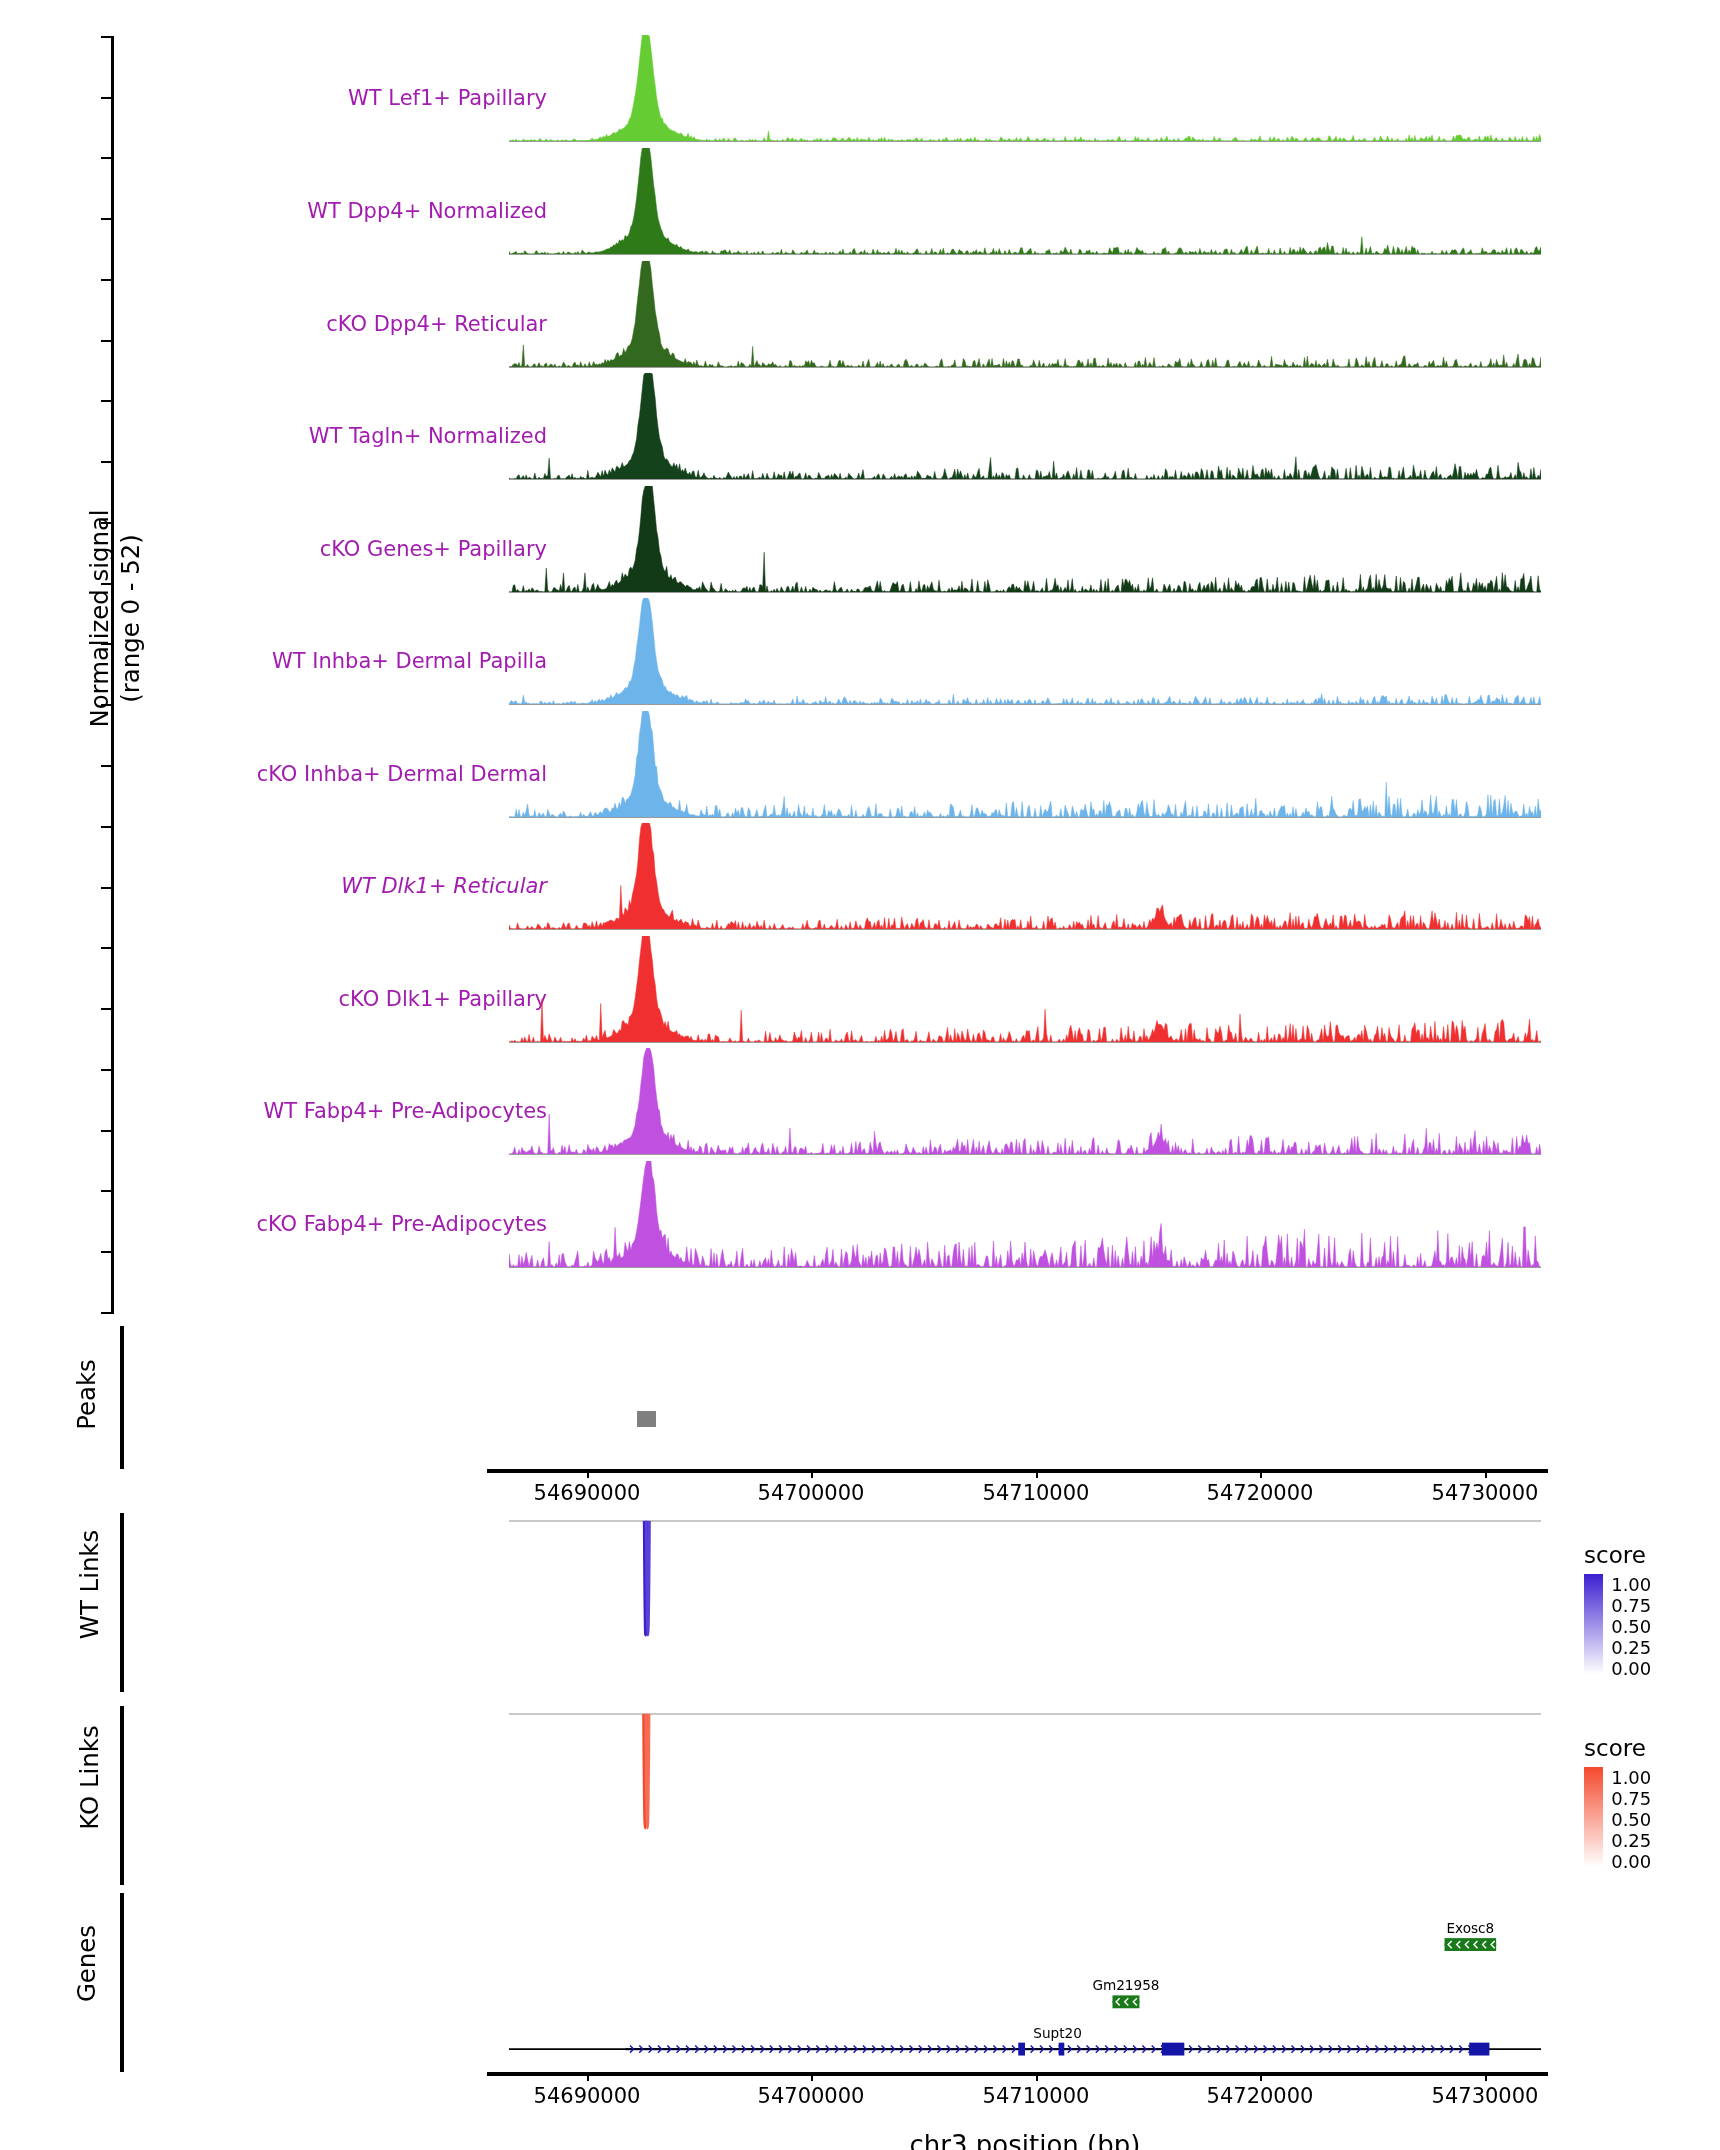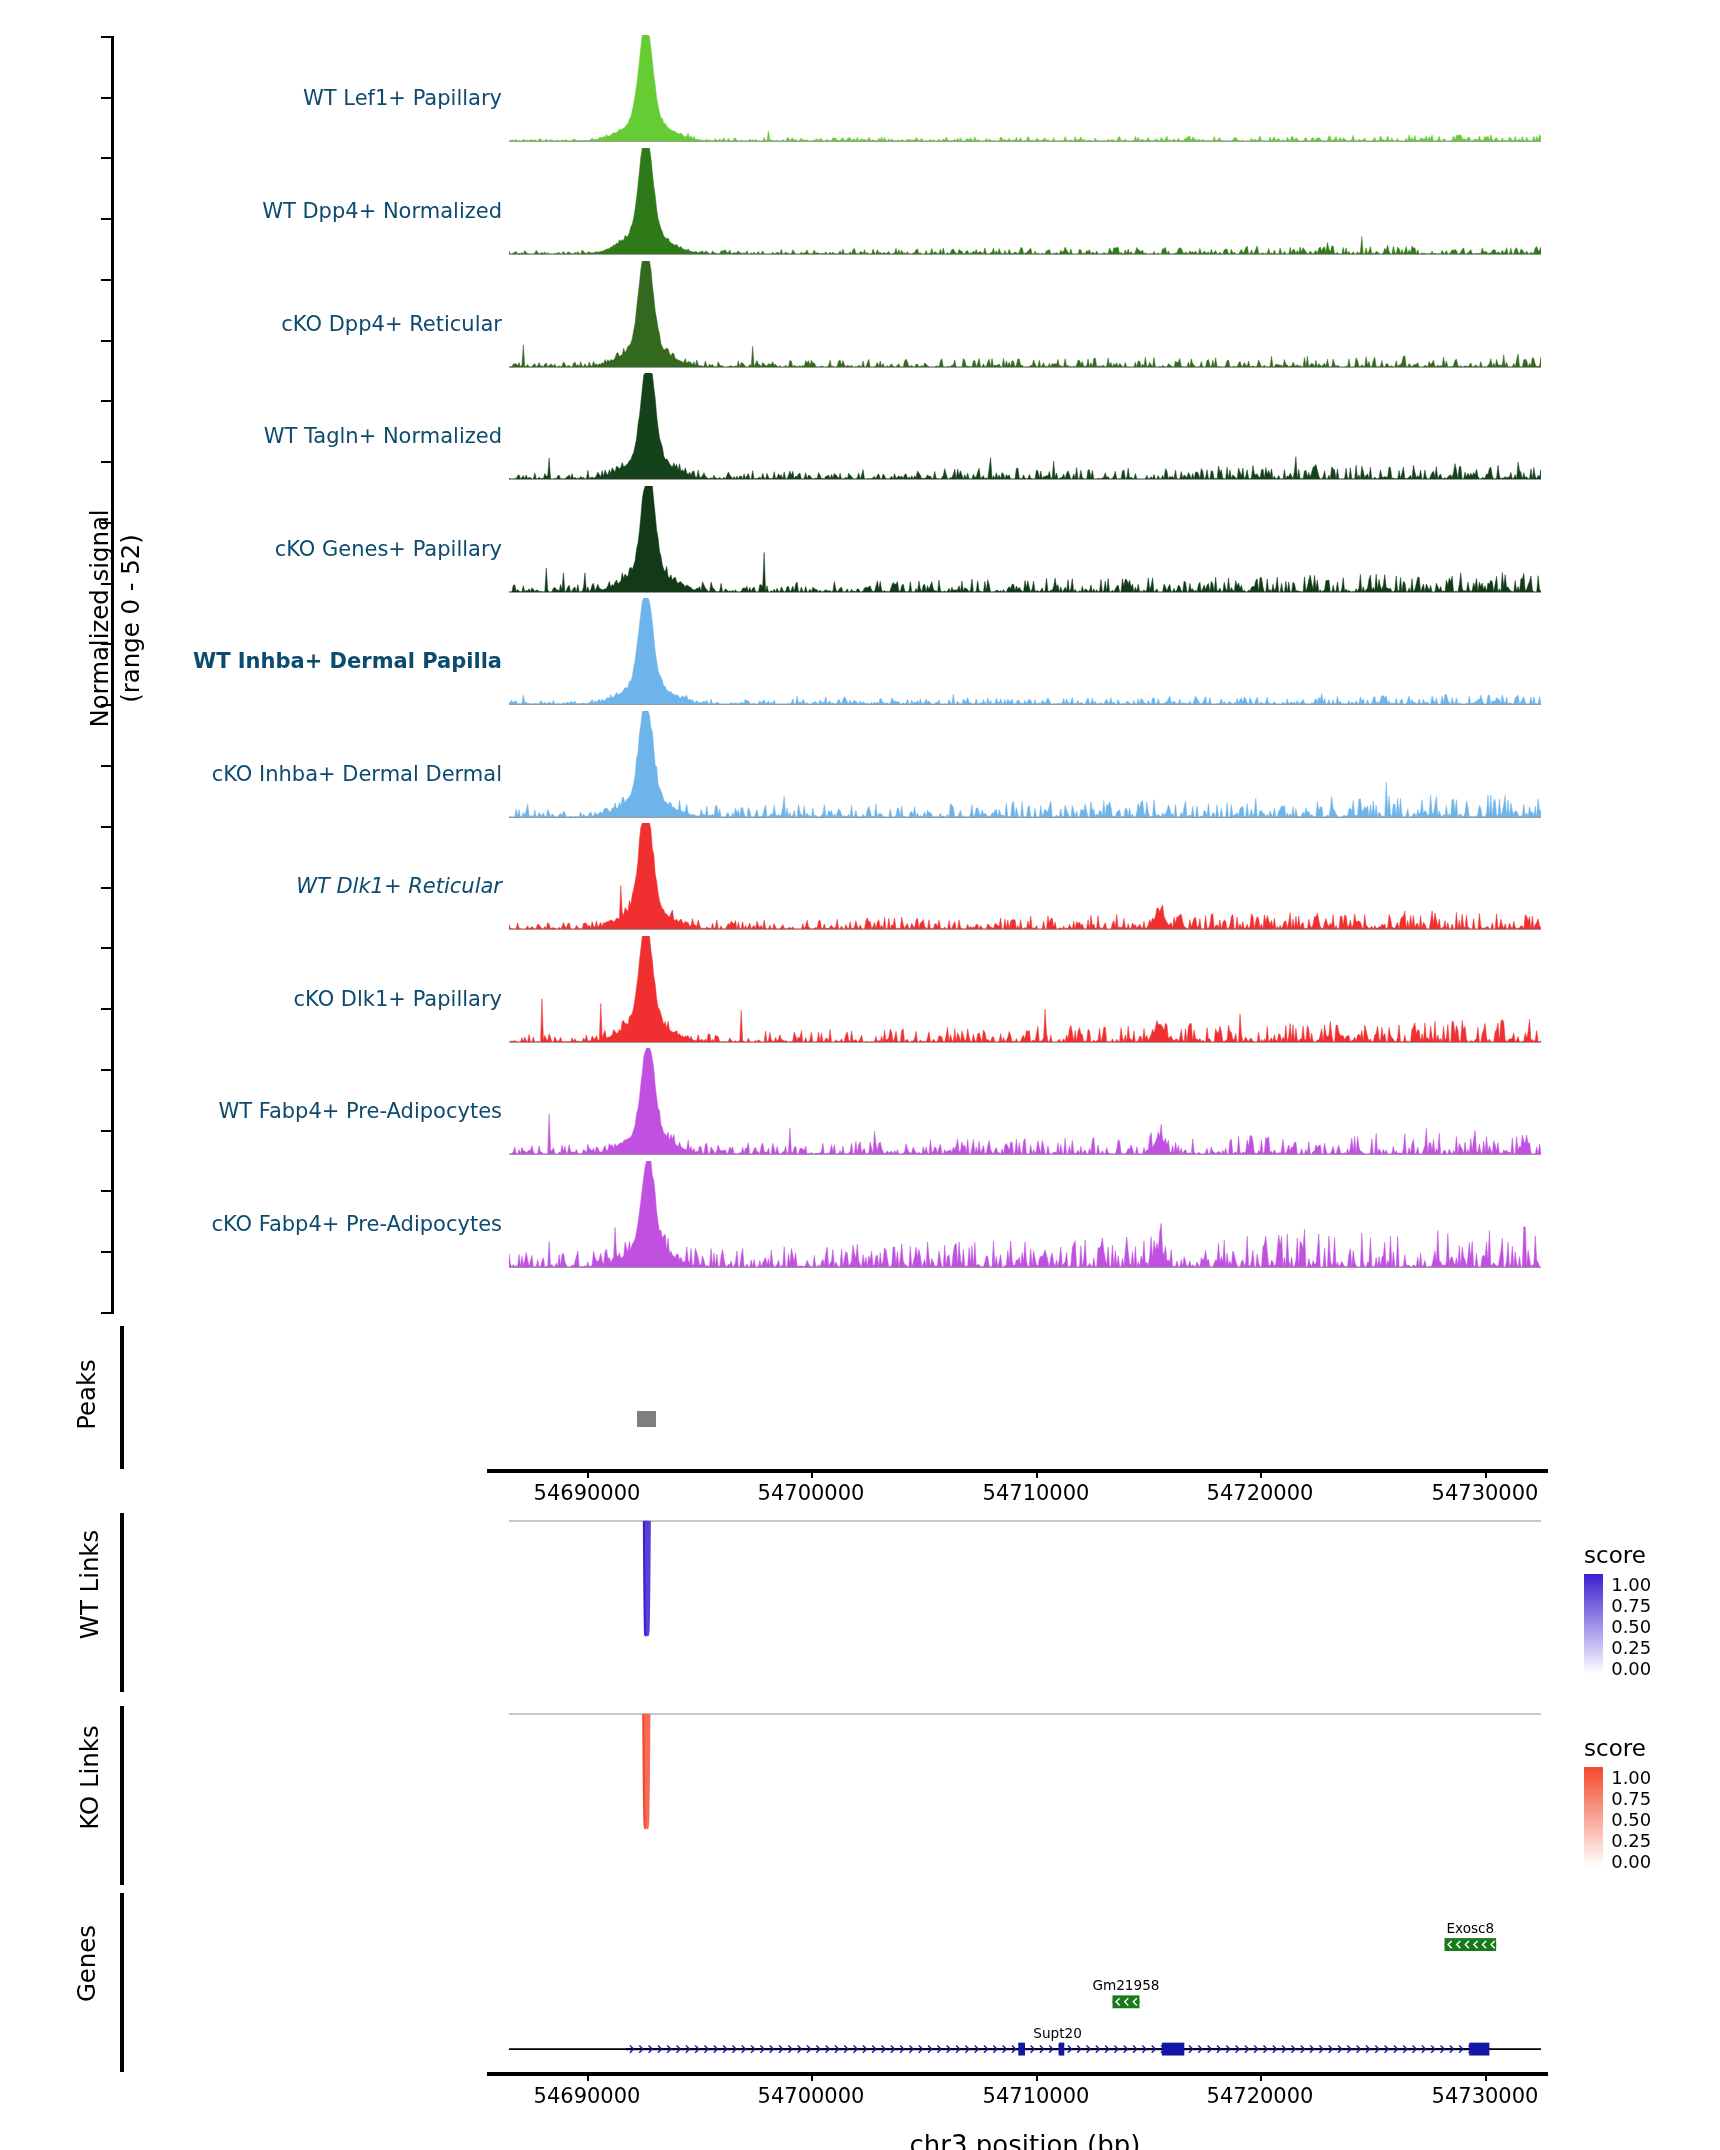--- a/index.html
+++ b/index.html
@@ -5,22 +5,22 @@
   html,body{margin:0;padding:0;background:#ffffff;}
   body{width:1721px;height:2151px;font-family:"DejaVu Sans",sans-serif;color:#000;}
   .page{position:relative;width:1721px;height:2151px;}
 
   
   #coverage-block{position:absolute;left:0;top:0;width:1721px;height:1305px;}
 
   .track{position:absolute;left:509px;width:1032px;height:108px;}
   .track .baseline{position:absolute;left:0;bottom:0;width:100%;height:1.4px;background:#9a9a9a;}
   .track .label{
-    position:absolute;right:1039px;bottom:32px;
-    white-space:nowrap;font-size:21px;color:#0c4a6e;text-align:left;
+    position:absolute;right:994px;bottom:32px;
+    white-space:nowrap;font-size:21px;color:#a21caf;text-align:left;
   }
   .track .plot{position:absolute;left:0;bottom:1.4px;width:100%;height:106px;}
   .track svg{display:block;width:100%;height:100%;}
 
   
   #cov-axis{position:absolute;left:111px;top:36px;width:2.9px;height:1276px;background:#000;}
   .cov-tick{position:absolute;left:101px;width:13px;height:2.2px;background:#000;}
 
   #cov-ylabel{
     position:absolute;left:-100px;top:588px;width:430px;
@@ -149,21 +149,21 @@
         </div>
         <div class="track" style="top: 485px;">
           <div class="label">cKO Genes+ Papillary</div>
           <div class="plot">
             <svg viewBox="0 0 1440 146" preserveAspectRatio="none">
               <polygon points="0,146 0.00,145.75 2.00,145.91 4.00,145.87 6.00,136.69 8.00,136.14 10.00,144.96 12.00,142.61 14.00,144.85 16.00,145.66 18.00,145.16 20.00,137.22 22.00,146.00 24.00,143.69 26.00,144.61 28.00,141.63 30.00,145.23 32.00,140.09 34.00,142.12 36.00,145.36 38.00,143.48 40.00,143.25 42.00,145.81 44.00,145.05 46.00,145.49 48.00,145.84 50.00,145.32 52.00,113.07 54.00,143.00 56.00,145.98 58.00,145.99 60.00,145.44 62.00,140.64 64.00,139.64 66.00,142.39 68.00,143.33 70.00,144.49 72.00,135.71 74.00,142.91 76.00,119.58 78.00,145.98 80.00,143.92 82.00,139.25 84.00,136.82 86.00,145.82 88.00,144.71 90.00,140.58 92.00,139.02 94.00,145.85 96.00,135.61 98.00,145.82 100.00,145.77 102.00,145.02 104.00,139.35 106.00,119.64 108.00,145.45 110.00,138.93 112.00,145.04 114.00,143.15 116.00,136.24 118.00,133.84 120.00,144.57 122.00,140.23 124.00,135.38 126.00,140.66 128.00,141.84 130.00,142.90 132.00,142.41 134.00,141.81 136.00,141.21 138.00,137.18 140.00,131.37 142.00,139.31 144.00,135.59 146.00,137.56 148.00,132.63 150.00,129.49 152.00,134.69 154.00,132.65 156.00,131.31 158.00,119.60 160.00,127.16 162.00,121.15 164.00,124.00 166.00,124.81 168.00,113.98 170.00,111.73 172.00,115.00 174.00,109.43 176.00,102.53 178.00,86.78 180.00,78.57 182.00,62.34 184.00,41.95 186.00,17.43 188.00,6.19 190.00,0.00 192.00,0.00 194.00,0.00 196.00,0.00 198.00,0.00 200.00,0.00 202.00,20.49 204.00,39.66 206.00,60.95 208.00,71.63 210.00,89.89 212.00,96.46 214.00,108.84 216.00,114.94 218.00,118.10 220.00,110.66 222.00,124.68 224.00,126.57 226.00,122.25 228.00,129.62 230.00,126.85 232.00,125.51 234.00,131.93 236.00,133.83 238.00,132.17 240.00,131.98 242.00,134.71 244.00,135.93 246.00,139.23 248.00,136.33 250.00,137.36 252.00,139.26 254.00,139.68 256.00,142.39 258.00,142.83 260.00,142.99 262.00,140.75 264.00,141.42 266.00,138.48 268.00,144.53 270.00,131.82 272.00,136.42 274.00,140.46 276.00,142.54 278.00,145.27 280.00,144.88 282.00,132.36 284.00,139.64 286.00,141.51 288.00,144.51 290.00,145.79 292.00,145.72 294.00,144.29 296.00,134.11 298.00,145.52 300.00,145.57 302.00,141.36 304.00,143.18 306.00,145.26 308.00,144.44 310.00,145.91 312.00,143.36 314.00,145.98 316.00,142.73 318.00,145.99 320.00,145.78 322.00,145.96 324.00,145.08 326.00,141.17 328.00,140.13 330.00,141.53 332.00,138.03 334.00,145.74 336.00,139.61 338.00,145.31 340.00,140.83 342.00,139.09 344.00,145.25 346.00,146.00 348.00,145.57 350.00,136.09 352.00,136.17 354.00,138.69 356.00,91.38 358.00,145.83 360.00,137.44 362.00,145.98 364.00,145.94 366.00,143.84 368.00,145.85 370.00,142.03 372.00,145.99 374.00,140.88 376.00,145.13 378.00,145.64 380.00,138.73 382.00,142.81 384.00,145.95 386.00,144.88 388.00,138.64 390.00,138.39 392.00,145.64 394.00,143.13 396.00,137.83 398.00,145.71 400.00,135.02 402.00,132.31 404.00,145.90 406.00,145.68 408.00,139.07 410.00,144.91 412.00,145.91 414.00,138.27 416.00,146.00 418.00,145.42 420.00,141.85 422.00,146.00 424.00,139.47 426.00,141.33 428.00,142.41 430.00,142.95 432.00,146.00 434.00,143.29 436.00,145.52 438.00,145.79 440.00,144.22 442.00,142.92 444.00,143.98 446.00,144.68 448.00,144.06 450.00,145.90 452.00,144.37 454.00,131.59 456.00,142.13 458.00,145.96 460.00,143.35 462.00,140.45 464.00,139.62 466.00,145.99 468.00,145.67 470.00,144.92 472.00,141.65 474.00,145.98 476.00,146.00 478.00,142.02 480.00,145.48 482.00,144.76 484.00,145.82 486.00,141.82 488.00,142.03 490.00,145.99 492.00,145.72 494.00,144.76 496.00,140.46 498.00,139.45 500.00,140.16 502.00,138.83 504.00,137.65 506.00,143.47 508.00,145.30 510.00,145.37 512.00,137.95 514.00,130.64 516.00,142.49 518.00,131.53 520.00,143.09 522.00,145.98 524.00,143.76 526.00,146.00 528.00,145.02 530.00,145.90 532.00,143.56 534.00,137.25 536.00,132.99 538.00,134.93 540.00,135.34 542.00,131.51 544.00,144.67 546.00,145.12 548.00,137.47 550.00,134.94 552.00,143.57 554.00,145.99 556.00,145.47 558.00,144.89 560.00,131.82 562.00,145.86 564.00,145.62 566.00,145.93 568.00,141.24 570.00,145.15 572.00,130.77 574.00,141.52 576.00,145.64 578.00,136.67 580.00,135.33 582.00,145.80 584.00,137.15 586.00,142.55 588.00,137.09 590.00,131.93 592.00,141.44 594.00,144.74 596.00,144.27 598.00,146.00 600.00,129.74 602.00,143.63 604.00,146.00 606.00,145.25 608.00,144.62 610.00,145.99 612.00,144.55 614.00,140.82 616.00,146.00 618.00,139.31 620.00,144.04 622.00,142.91 624.00,143.57 626.00,142.49 628.00,137.29 630.00,145.34 632.00,131.08 634.00,145.07 636.00,140.26 638.00,141.04 640.00,142.43 642.00,145.91 644.00,143.07 646.00,128.13 648.00,145.91 650.00,146.00 652.00,144.51 654.00,130.44 656.00,144.59 658.00,144.73 660.00,146.00 662.00,145.62 664.00,131.37 666.00,144.26 668.00,129.08 670.00,135.87 672.00,145.65 674.00,146.00 676.00,145.65 678.00,145.76 680.00,143.38 682.00,143.99 684.00,145.34 686.00,143.89 688.00,146.00 690.00,142.56 692.00,145.97 694.00,145.84 696.00,140.99 698.00,138.64 700.00,141.40 702.00,135.20 704.00,135.33 706.00,143.87 708.00,137.87 710.00,142.16 712.00,139.39 714.00,143.26 716.00,144.76 718.00,145.75 720.00,130.26 722.00,140.11 724.00,130.69 726.00,139.94 728.00,145.96 730.00,141.44 732.00,131.08 734.00,145.06 736.00,144.25 738.00,144.20 740.00,145.69 742.00,143.88 744.00,140.23 746.00,145.99 748.00,143.91 750.00,127.20 752.00,144.74 754.00,145.45 756.00,143.17 758.00,143.80 760.00,138.21 762.00,126.97 764.00,138.85 766.00,135.85 768.00,145.95 770.00,138.88 772.00,145.99 774.00,143.13 776.00,139.48 778.00,144.28 780.00,129.34 782.00,145.76 784.00,141.22 786.00,127.53 788.00,146.00 790.00,142.18 792.00,145.91 794.00,145.90 796.00,144.22 798.00,145.75 800.00,138.07 802.00,146.00 804.00,141.74 806.00,142.58 808.00,144.89 810.00,143.97 812.00,136.24 814.00,145.95 816.00,141.61 818.00,145.89 820.00,142.68 822.00,145.94 824.00,144.27 826.00,128.92 828.00,145.96 830.00,144.29 832.00,131.07 834.00,145.61 836.00,127.40 838.00,145.58 840.00,145.55 842.00,143.28 844.00,146.00 846.00,142.03 848.00,138.17 850.00,136.29 852.00,145.71 854.00,146.00 856.00,127.86 858.00,138.25 860.00,128.26 862.00,129.45 864.00,134.69 866.00,129.87 868.00,139.12 870.00,135.18 872.00,145.99 874.00,139.31 876.00,145.10 878.00,135.34 880.00,145.83 882.00,144.45 884.00,145.86 886.00,142.84 888.00,145.66 890.00,142.63 892.00,126.53 894.00,142.30 896.00,137.71 898.00,126.45 900.00,145.90 902.00,144.69 904.00,141.68 906.00,145.87 908.00,145.87 910.00,145.99 912.00,145.70 914.00,135.09 916.00,138.86 918.00,144.97 920.00,139.23 922.00,135.31 924.00,146.00 926.00,145.20 928.00,140.93 930.00,145.83 932.00,143.09 934.00,136.58 936.00,138.19 938.00,144.23 940.00,145.87 942.00,131.23 944.00,132.52 946.00,145.95 948.00,145.96 950.00,134.27 952.00,143.20 954.00,141.37 956.00,145.72 958.00,143.20 960.00,145.97 962.00,136.28 964.00,132.48 966.00,145.69 968.00,141.56 970.00,136.25 972.00,142.63 974.00,136.84 976.00,134.34 978.00,146.00 980.00,131.23 982.00,134.66 984.00,145.65 986.00,125.70 988.00,144.98 990.00,143.78 992.00,140.39 994.00,145.80 996.00,145.24 998.00,132.74 1000.00,140.60 1002.00,144.80 1004.00,126.58 1006.00,144.55 1008.00,139.93 1010.00,143.50 1012.00,145.17 1014.00,130.38 1016.00,137.77 1018.00,133.46 1020.00,141.22 1022.00,136.55 1024.00,145.13 1026.00,143.44 1028.00,145.98 1030.00,145.86 1032.00,143.23 1034.00,144.72 1036.00,139.42 1038.00,138.17 1040.00,139.03 1042.00,130.40 1044.00,127.92 1046.00,145.55 1048.00,126.17 1050.00,126.34 1052.00,138.81 1054.00,146.00 1056.00,145.89 1058.00,128.03 1060.00,145.16 1062.00,142.33 1064.00,145.93 1066.00,135.29 1068.00,144.53 1070.00,139.98 1072.00,125.50 1074.00,146.00 1076.00,145.99 1078.00,134.02 1080.00,145.44 1082.00,146.00 1084.00,131.36 1086.00,145.96 1088.00,132.30 1090.00,145.68 1092.00,145.73 1094.00,132.46 1096.00,134.61 1098.00,144.13 1100.00,144.21 1102.00,145.00 1104.00,145.09 1106.00,146.00 1108.00,145.69 1110.00,125.10 1112.00,145.27 1114.00,138.68 1116.00,129.26 1118.00,122.76 1120.00,133.78 1122.00,141.80 1124.00,123.03 1126.00,140.67 1128.00,129.62 1130.00,145.95 1132.00,142.90 1134.00,145.97 1136.00,144.29 1138.00,143.21 1140.00,130.25 1142.00,130.25 1144.00,129.32 1146.00,145.19 1148.00,146.00 1150.00,136.78 1152.00,145.36 1154.00,144.62 1156.00,132.10 1158.00,146.00 1160.00,145.87 1162.00,142.26 1164.00,126.15 1166.00,145.01 1168.00,141.83 1170.00,144.86 1172.00,143.77 1174.00,145.39 1176.00,145.96 1178.00,144.99 1180.00,145.90 1182.00,141.62 1184.00,145.10 1186.00,140.41 1188.00,121.68 1190.00,146.00 1192.00,138.64 1194.00,145.79 1196.00,142.75 1198.00,140.58 1200.00,128.37 1202.00,122.72 1204.00,143.29 1206.00,139.47 1208.00,144.32 1210.00,121.50 1212.00,142.71 1214.00,128.72 1216.00,138.61 1218.00,142.47 1220.00,136.18 1222.00,121.97 1224.00,139.64 1226.00,140.99 1228.00,141.81 1230.00,140.97 1232.00,145.15 1234.00,145.99 1236.00,143.54 1238.00,123.89 1240.00,144.37 1242.00,144.30 1244.00,125.93 1246.00,145.78 1248.00,131.38 1250.00,133.20 1252.00,145.25 1254.00,146.00 1256.00,140.40 1258.00,146.00 1260.00,127.78 1262.00,145.95 1264.00,142.51 1266.00,134.66 1268.00,125.76 1270.00,125.62 1272.00,146.00 1274.00,139.87 1276.00,135.12 1278.00,145.83 1280.00,135.08 1282.00,139.08 1284.00,144.00 1286.00,136.99 1288.00,145.97 1290.00,145.90 1292.00,145.90 1294.00,133.90 1296.00,138.92 1298.00,143.44 1300.00,138.34 1302.00,145.73 1304.00,144.31 1306.00,145.75 1308.00,129.89 1310.00,136.48 1312.00,126.94 1314.00,131.49 1316.00,124.30 1318.00,145.77 1320.00,145.41 1322.00,145.15 1324.00,146.00 1326.00,136.08 1328.00,119.60 1330.00,140.90 1332.00,145.03 1334.00,143.77 1336.00,145.43 1338.00,132.45 1340.00,142.11 1342.00,145.94 1344.00,143.51 1346.00,133.44 1348.00,138.75 1350.00,127.27 1352.00,145.32 1354.00,132.39 1356.00,138.78 1358.00,133.66 1360.00,142.58 1362.00,137.48 1364.00,145.65 1366.00,133.57 1368.00,135.27 1370.00,129.61 1372.00,132.06 1374.00,145.67 1376.00,135.39 1378.00,124.44 1380.00,145.96 1382.00,141.55 1384.00,145.98 1386.00,119.11 1388.00,138.62 1390.00,122.23 1392.00,139.47 1394.00,139.08 1396.00,142.53 1398.00,144.56 1400.00,145.40 1402.00,146.00 1404.00,130.16 1406.00,145.08 1408.00,138.58 1410.00,145.47 1412.00,127.75 1414.00,127.58 1416.00,120.41 1418.00,144.25 1420.00,142.20 1422.00,136.39 1424.00,131.43 1426.00,123.93 1428.00,143.19 1430.00,145.85 1432.00,145.92 1434.00,145.97 1436.00,123.61 1438.00,142.28 1440.00,145.81 1440,146" fill="#123a16" stroke="#123a16" stroke-width="0.7"></polygon>
             </svg>
           </div>
           <div class="baseline"></div>
         </div>
-        <div class="track" style="top: 597px; font-weight: bold;">
+        <div class="track" style="top: 597px;">
           <div class="label">WT Inhba+ Dermal Papilla</div>
           <div class="plot">
             <svg viewBox="0 0 1440 146" preserveAspectRatio="none">
               <polygon points="0,146 0.00,145.72 2.00,142.55 4.00,141.14 6.00,144.76 8.00,141.95 10.00,141.94 12.00,145.90 14.00,145.27 16.00,145.97 18.00,144.58 20.00,133.47 22.00,144.27 24.00,142.93 26.00,145.74 28.00,144.99 30.00,145.99 32.00,145.99 34.00,145.45 36.00,145.85 38.00,145.46 40.00,145.99 42.00,146.00 44.00,141.69 46.00,142.92 48.00,145.88 50.00,143.49 52.00,145.16 54.00,145.32 56.00,143.02 58.00,144.63 60.00,146.00 62.00,141.24 64.00,145.90 66.00,145.91 68.00,144.86 70.00,145.79 72.00,145.86 74.00,145.99 76.00,143.70 78.00,145.98 80.00,144.41 82.00,143.38 84.00,145.41 86.00,142.71 88.00,142.80 90.00,144.63 92.00,141.89 94.00,145.83 96.00,145.41 98.00,145.71 100.00,145.71 102.00,144.66 104.00,144.96 106.00,145.30 108.00,145.35 110.00,145.24 112.00,143.85 114.00,143.41 116.00,139.88 118.00,144.50 120.00,141.20 122.00,143.94 124.00,141.04 126.00,139.52 128.00,142.71 130.00,139.37 132.00,141.61 134.00,141.23 136.00,138.01 138.00,136.91 140.00,138.54 142.00,133.18 144.00,137.48 146.00,136.48 148.00,133.96 150.00,129.98 152.00,133.05 154.00,132.16 156.00,131.20 158.00,129.07 160.00,126.70 162.00,123.37 164.00,124.06 166.00,122.73 168.00,114.72 170.00,114.56 172.00,108.03 174.00,95.09 176.00,86.17 178.00,68.88 180.00,54.31 182.00,38.27 184.00,20.39 186.00,4.57 188.00,0.00 190.00,0.00 192.00,0.00 194.00,0.00 196.00,5.18 198.00,16.90 200.00,33.53 202.00,52.79 204.00,73.38 206.00,86.98 208.00,99.53 210.00,105.27 212.00,109.06 214.00,113.28 216.00,122.31 218.00,121.22 220.00,126.98 222.00,127.69 224.00,129.70 226.00,128.63 228.00,132.48 230.00,131.89 232.00,134.63 234.00,132.98 236.00,134.43 238.00,137.51 240.00,137.82 242.00,134.26 244.00,137.18 246.00,136.06 248.00,133.80 250.00,141.67 252.00,138.72 254.00,141.28 256.00,140.11 258.00,143.53 260.00,143.93 262.00,141.26 264.00,144.19 266.00,143.40 268.00,144.88 270.00,142.98 272.00,142.04 274.00,143.69 276.00,140.85 278.00,145.42 280.00,145.63 282.00,139.11 284.00,145.64 286.00,144.94 288.00,145.62 290.00,143.25 292.00,144.03 294.00,145.91 296.00,145.94 298.00,145.83 300.00,145.96 302.00,145.92 304.00,145.96 306.00,145.97 308.00,145.99 310.00,143.64 312.00,145.64 314.00,145.17 316.00,144.88 318.00,144.89 320.00,145.83 322.00,144.21 324.00,144.44 326.00,143.93 328.00,144.89 330.00,139.01 332.00,142.34 334.00,141.19 336.00,145.09 338.00,145.89 340.00,145.65 342.00,145.07 344.00,145.95 346.00,146.00 348.00,145.23 350.00,141.63 352.00,145.31 354.00,142.22 356.00,140.48 358.00,145.31 360.00,144.57 362.00,141.77 364.00,145.95 366.00,143.17 368.00,145.40 370.00,140.48 372.00,145.95 374.00,145.97 376.00,146.00 378.00,145.66 380.00,145.98 382.00,145.99 384.00,146.00 386.00,145.90 388.00,145.71 390.00,145.61 392.00,145.88 394.00,143.91 396.00,139.18 398.00,145.93 400.00,146.00 402.00,135.28 404.00,145.68 406.00,142.77 408.00,145.17 410.00,139.55 412.00,142.55 414.00,145.97 416.00,144.25 418.00,146.00 420.00,145.97 422.00,146.00 424.00,143.75 426.00,144.36 428.00,142.14 430.00,145.75 432.00,145.97 434.00,140.55 436.00,143.76 438.00,143.73 440.00,143.83 442.00,135.89 444.00,145.15 446.00,143.29 448.00,141.88 450.00,145.90 452.00,144.07 454.00,145.84 456.00,145.71 458.00,143.58 460.00,138.94 462.00,143.08 464.00,145.93 466.00,139.66 468.00,135.94 470.00,138.78 472.00,142.88 474.00,145.94 476.00,140.74 478.00,145.61 480.00,142.83 482.00,140.97 484.00,142.51 486.00,144.21 488.00,145.80 490.00,141.86 492.00,145.48 494.00,142.79 496.00,144.35 498.00,145.71 500.00,144.89 502.00,145.99 504.00,145.97 506.00,143.82 508.00,146.00 510.00,143.10 512.00,145.67 514.00,143.34 516.00,145.73 518.00,137.92 520.00,140.06 522.00,144.86 524.00,143.94 526.00,145.68 528.00,144.33 530.00,145.83 532.00,145.45 534.00,137.89 536.00,140.15 538.00,143.22 540.00,141.63 542.00,143.55 544.00,142.48 546.00,145.94 548.00,145.90 550.00,144.14 552.00,145.52 554.00,145.00 556.00,139.62 558.00,145.79 560.00,145.96 562.00,140.69 564.00,144.46 566.00,143.43 568.00,144.38 570.00,141.15 572.00,145.98 574.00,138.84 576.00,145.96 578.00,144.34 580.00,144.72 582.00,139.04 584.00,143.60 586.00,141.78 588.00,144.66 590.00,146.00 592.00,146.00 594.00,145.99 596.00,143.38 598.00,144.23 600.00,140.21 602.00,145.95 604.00,145.96 606.00,145.97 608.00,145.75 610.00,145.92 612.00,146.00 614.00,140.29 616.00,143.93 618.00,145.99 620.00,132.23 622.00,146.00 624.00,145.99 626.00,141.76 628.00,145.31 630.00,145.44 632.00,145.90 634.00,139.02 636.00,142.09 638.00,141.75 640.00,137.10 642.00,144.19 644.00,143.75 646.00,146.00 648.00,145.54 650.00,145.95 652.00,139.15 654.00,145.68 656.00,146.00 658.00,143.79 660.00,146.00 662.00,139.93 664.00,144.40 666.00,145.99 668.00,137.16 670.00,145.97 672.00,140.91 674.00,146.00 676.00,144.90 678.00,145.75 680.00,138.15 682.00,143.24 684.00,144.84 686.00,138.63 688.00,144.58 690.00,145.74 692.00,139.80 694.00,145.98 696.00,139.26 698.00,142.84 700.00,142.32 702.00,139.34 704.00,145.99 706.00,145.97 708.00,143.60 710.00,140.69 712.00,141.50 714.00,145.97 716.00,144.30 718.00,145.98 720.00,140.70 722.00,145.82 724.00,141.96 726.00,139.03 728.00,141.15 730.00,145.26 732.00,145.79 734.00,140.13 736.00,145.85 738.00,145.33 740.00,144.69 742.00,145.96 744.00,141.37 746.00,142.23 748.00,145.52 750.00,141.27 752.00,137.38 754.00,141.37 756.00,145.64 758.00,146.00 760.00,146.00 762.00,145.65 764.00,145.53 766.00,145.21 768.00,145.37 770.00,145.73 772.00,144.35 774.00,138.39 776.00,146.00 778.00,139.06 780.00,143.56 782.00,145.47 784.00,142.95 786.00,137.30 788.00,145.82 790.00,145.16 792.00,144.47 794.00,141.21 796.00,145.94 798.00,143.52 800.00,145.46 802.00,145.99 804.00,145.99 806.00,140.80 808.00,137.53 810.00,145.33 812.00,144.64 814.00,138.20 816.00,145.38 818.00,142.17 820.00,145.98 822.00,145.99 824.00,144.69 826.00,144.84 828.00,145.43 830.00,146.00 832.00,142.30 834.00,139.34 836.00,144.55 838.00,143.89 840.00,137.49 842.00,145.38 844.00,143.25 846.00,146.00 848.00,145.84 850.00,139.98 852.00,144.78 854.00,146.00 856.00,145.72 858.00,144.98 860.00,146.00 862.00,142.06 864.00,143.28 866.00,144.20 868.00,146.00 870.00,145.98 872.00,141.17 874.00,145.74 876.00,145.99 878.00,139.09 880.00,146.00 882.00,138.77 884.00,139.75 886.00,144.63 888.00,144.71 890.00,146.00 892.00,141.19 894.00,144.72 896.00,145.99 898.00,138.05 900.00,137.45 902.00,145.49 904.00,145.46 906.00,138.88 908.00,145.27 910.00,145.87 912.00,145.25 914.00,145.77 916.00,143.22 918.00,143.35 920.00,138.92 922.00,135.43 924.00,144.52 926.00,143.37 928.00,141.97 930.00,144.63 932.00,145.57 934.00,145.73 936.00,139.12 938.00,145.85 940.00,144.17 942.00,145.04 944.00,144.61 946.00,145.80 948.00,145.74 950.00,141.75 952.00,145.29 954.00,145.83 956.00,141.22 958.00,135.11 960.00,139.08 962.00,141.48 964.00,145.20 966.00,146.00 968.00,143.93 970.00,140.14 972.00,136.06 974.00,145.09 976.00,145.72 978.00,137.52 980.00,145.96 982.00,145.92 984.00,145.77 986.00,145.95 988.00,145.24 990.00,146.00 992.00,144.10 994.00,138.67 996.00,145.83 998.00,142.54 1000.00,146.00 1002.00,145.55 1004.00,144.27 1006.00,142.21 1008.00,145.12 1010.00,145.98 1012.00,144.12 1014.00,144.81 1016.00,138.47 1018.00,145.11 1020.00,139.53 1022.00,138.17 1024.00,144.02 1026.00,136.54 1028.00,138.56 1030.00,144.18 1032.00,146.00 1034.00,137.07 1036.00,141.39 1038.00,145.96 1040.00,146.00 1042.00,140.80 1044.00,136.61 1046.00,146.00 1048.00,144.25 1050.00,143.70 1052.00,145.46 1054.00,145.97 1056.00,143.10 1058.00,136.51 1060.00,145.07 1062.00,145.04 1064.00,146.00 1066.00,145.06 1068.00,142.65 1070.00,145.80 1072.00,145.99 1074.00,145.69 1076.00,145.96 1078.00,145.97 1080.00,143.36 1082.00,145.99 1084.00,145.29 1086.00,138.88 1088.00,146.00 1090.00,144.44 1092.00,143.22 1094.00,145.22 1096.00,143.30 1098.00,145.92 1100.00,141.28 1102.00,145.76 1104.00,144.36 1106.00,142.75 1108.00,139.64 1110.00,144.49 1112.00,145.97 1114.00,145.78 1116.00,145.98 1118.00,146.00 1120.00,144.26 1122.00,145.74 1124.00,141.13 1126.00,138.58 1128.00,143.78 1130.00,136.94 1132.00,140.62 1134.00,131.79 1136.00,144.05 1138.00,138.23 1140.00,146.00 1142.00,145.96 1144.00,140.25 1146.00,145.74 1148.00,145.99 1150.00,140.26 1152.00,146.00 1154.00,145.57 1156.00,135.18 1158.00,144.42 1160.00,142.24 1162.00,145.92 1164.00,144.94 1166.00,145.88 1168.00,145.56 1170.00,145.92 1172.00,141.05 1174.00,145.71 1176.00,143.35 1178.00,144.38 1180.00,145.96 1182.00,141.71 1184.00,144.91 1186.00,145.67 1188.00,136.08 1190.00,142.52 1192.00,139.08 1194.00,145.57 1196.00,145.98 1198.00,140.30 1200.00,145.54 1202.00,145.84 1204.00,144.34 1206.00,137.58 1208.00,135.42 1210.00,145.53 1212.00,142.19 1214.00,145.57 1216.00,140.01 1218.00,134.76 1220.00,134.60 1222.00,137.16 1224.00,134.89 1226.00,145.13 1228.00,141.50 1230.00,145.87 1232.00,144.41 1234.00,145.15 1236.00,145.49 1238.00,138.12 1240.00,145.63 1242.00,145.94 1244.00,141.66 1246.00,139.20 1248.00,145.92 1250.00,146.00 1252.00,145.63 1254.00,141.17 1256.00,134.89 1258.00,143.93 1260.00,140.07 1262.00,143.98 1264.00,143.45 1266.00,145.48 1268.00,145.87 1270.00,139.33 1272.00,144.92 1274.00,145.56 1276.00,139.75 1278.00,144.66 1280.00,143.91 1282.00,143.68 1284.00,145.91 1286.00,145.61 1288.00,135.04 1290.00,140.89 1292.00,145.36 1294.00,137.52 1296.00,145.99 1298.00,145.99 1300.00,145.96 1302.00,134.74 1304.00,145.40 1306.00,133.33 1308.00,132.89 1310.00,140.45 1312.00,144.32 1314.00,146.00 1316.00,137.06 1318.00,144.77 1320.00,145.51 1322.00,137.46 1324.00,146.00 1326.00,144.67 1328.00,145.55 1330.00,146.00 1332.00,145.97 1334.00,145.94 1336.00,145.42 1338.00,145.79 1340.00,135.39 1342.00,145.82 1344.00,144.54 1346.00,145.02 1348.00,142.39 1350.00,143.33 1352.00,139.40 1354.00,140.93 1356.00,133.91 1358.00,140.40 1360.00,145.60 1362.00,146.00 1364.00,145.86 1366.00,134.45 1368.00,133.57 1370.00,145.99 1372.00,142.00 1374.00,141.95 1376.00,142.31 1378.00,137.16 1380.00,139.43 1382.00,139.53 1384.00,145.80 1386.00,133.13 1388.00,141.92 1390.00,145.76 1392.00,137.05 1394.00,145.53 1396.00,144.70 1398.00,144.72 1400.00,146.00 1402.00,145.26 1404.00,138.04 1406.00,135.70 1408.00,133.89 1410.00,146.00 1412.00,143.00 1414.00,139.94 1416.00,135.88 1418.00,143.91 1420.00,145.87 1422.00,145.89 1424.00,144.90 1426.00,136.65 1428.00,145.59 1430.00,136.17 1432.00,145.70 1434.00,146.00 1436.00,144.53 1438.00,135.98 1440.00,145.40 1440,146" fill="#6cb4ea" stroke="#6cb4ea" stroke-width="0.7"></polygon>
             </svg>
           </div>
           <div class="baseline"></div>
         </div>
         <div class="track" style="top: 710px;">
           <div class="label">cKO Inhba+ Dermal Dermal</div>

